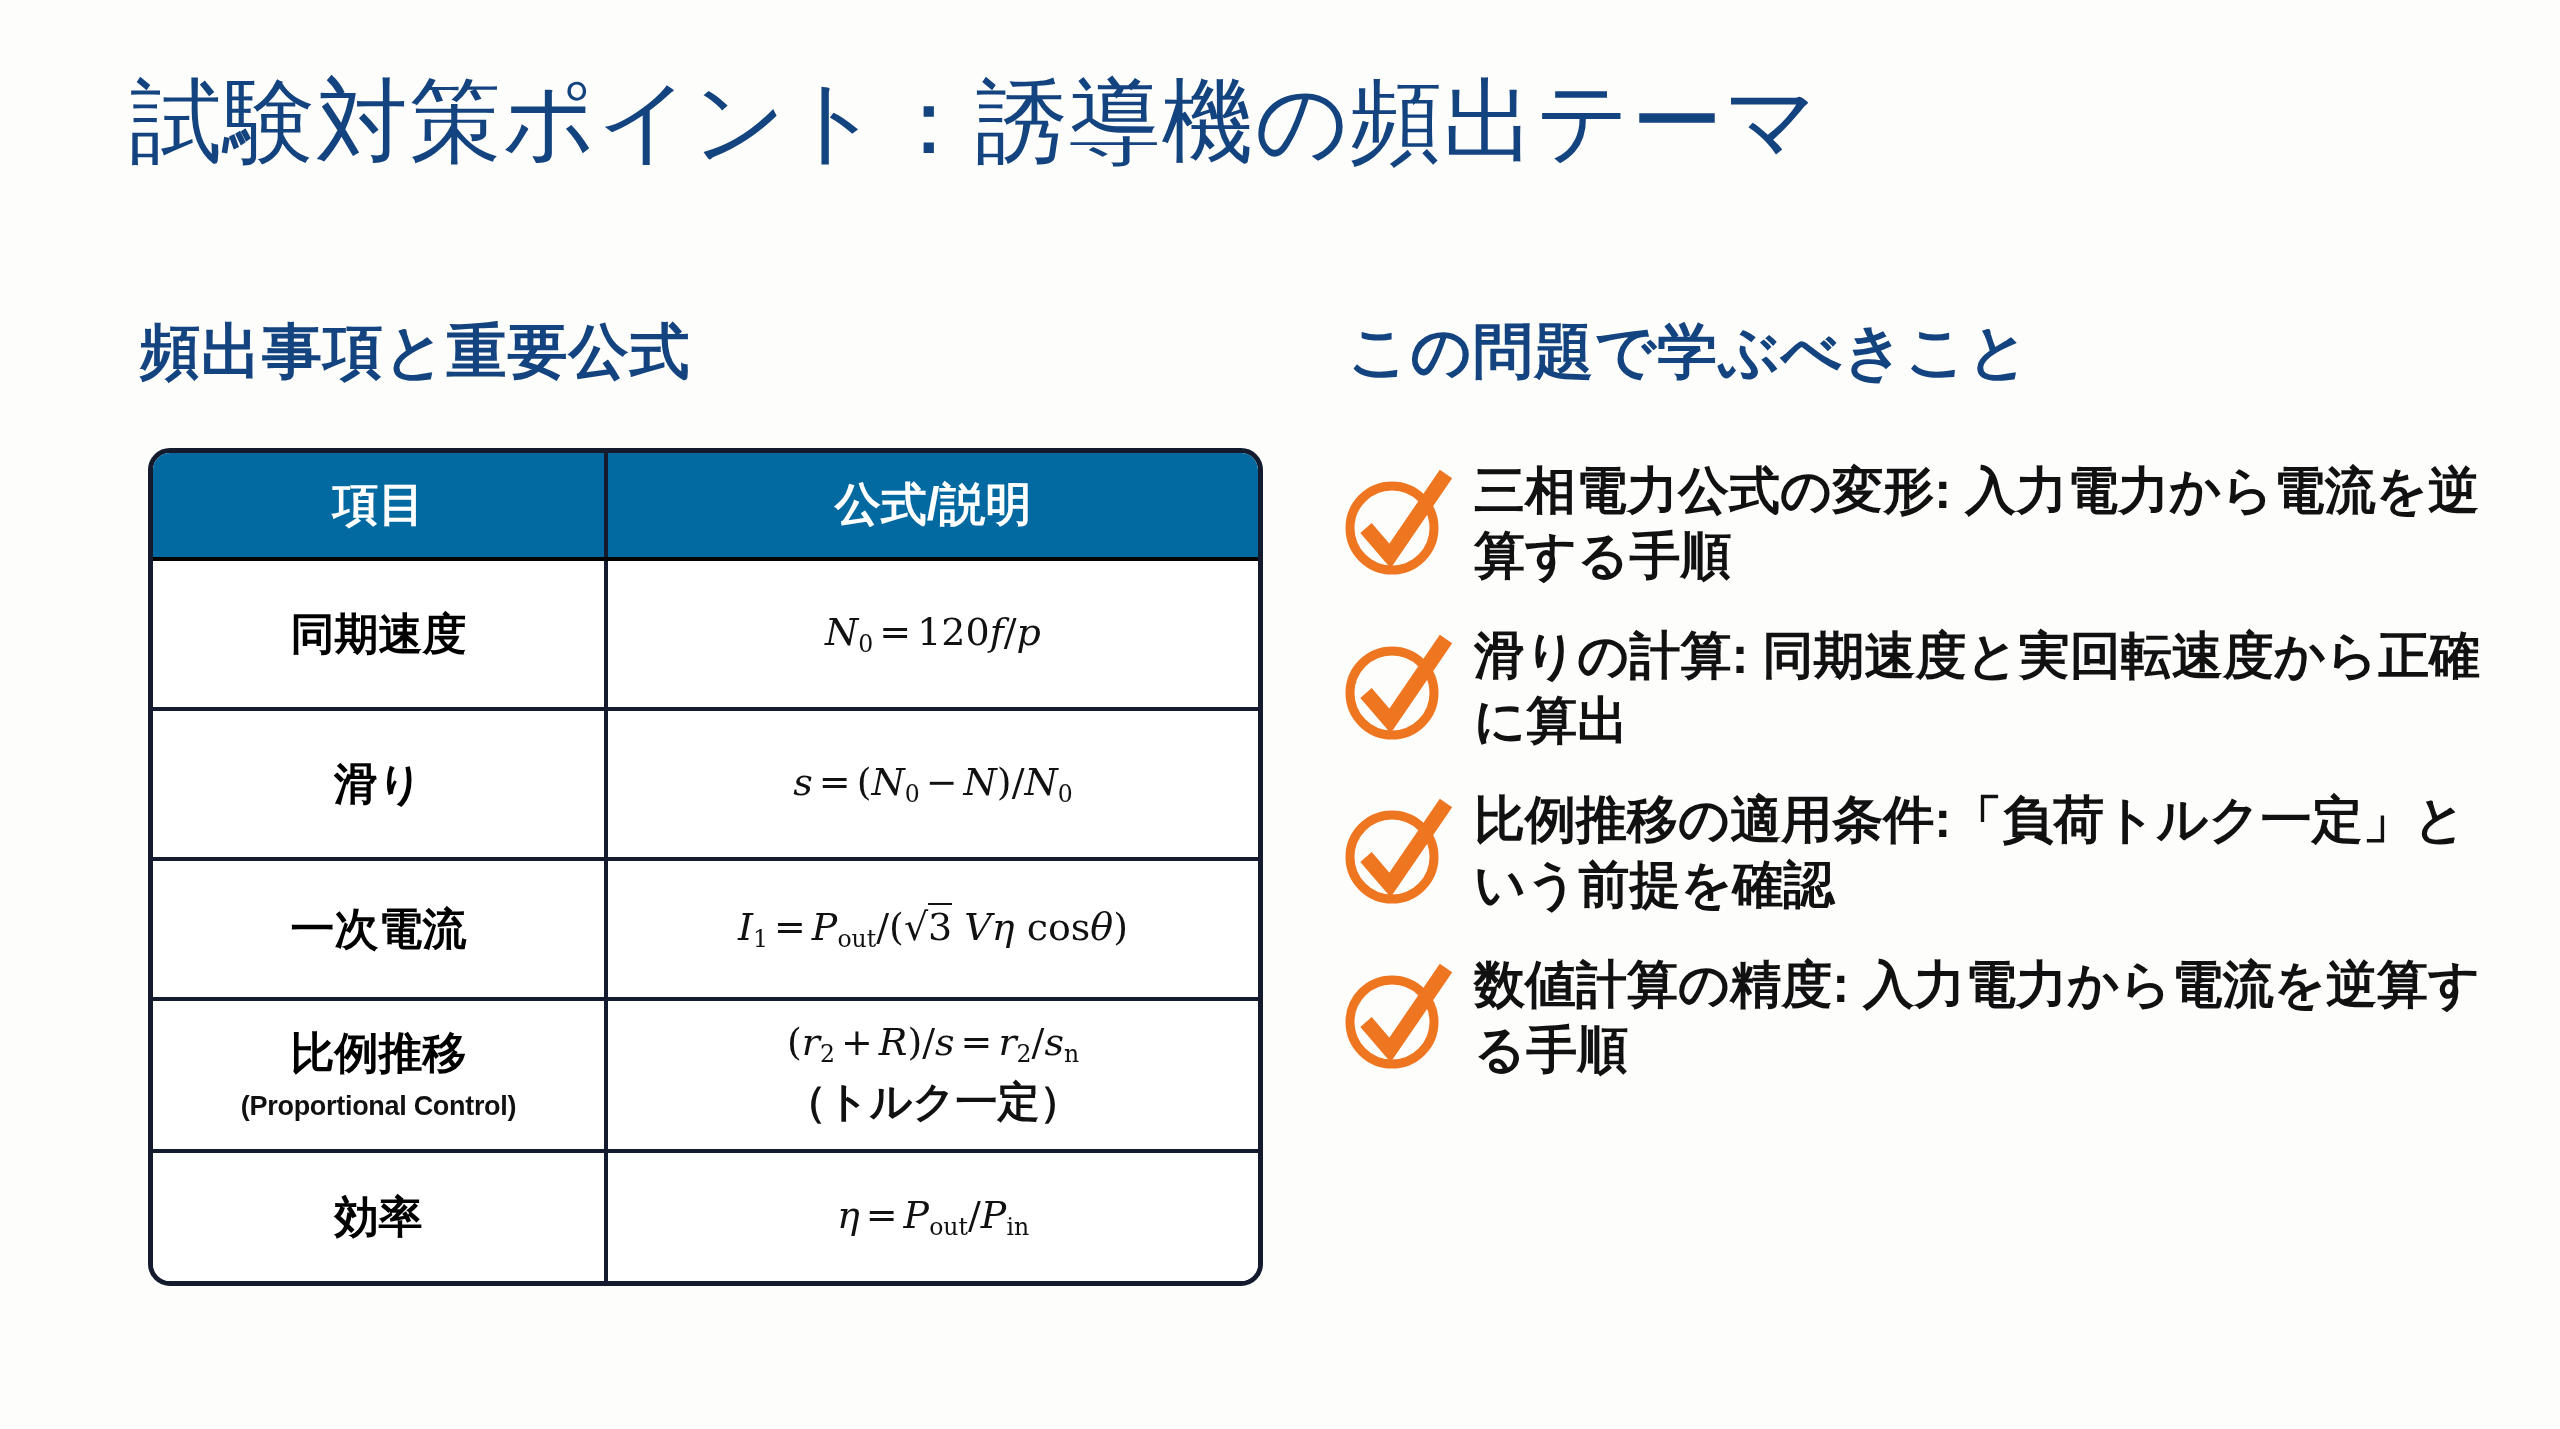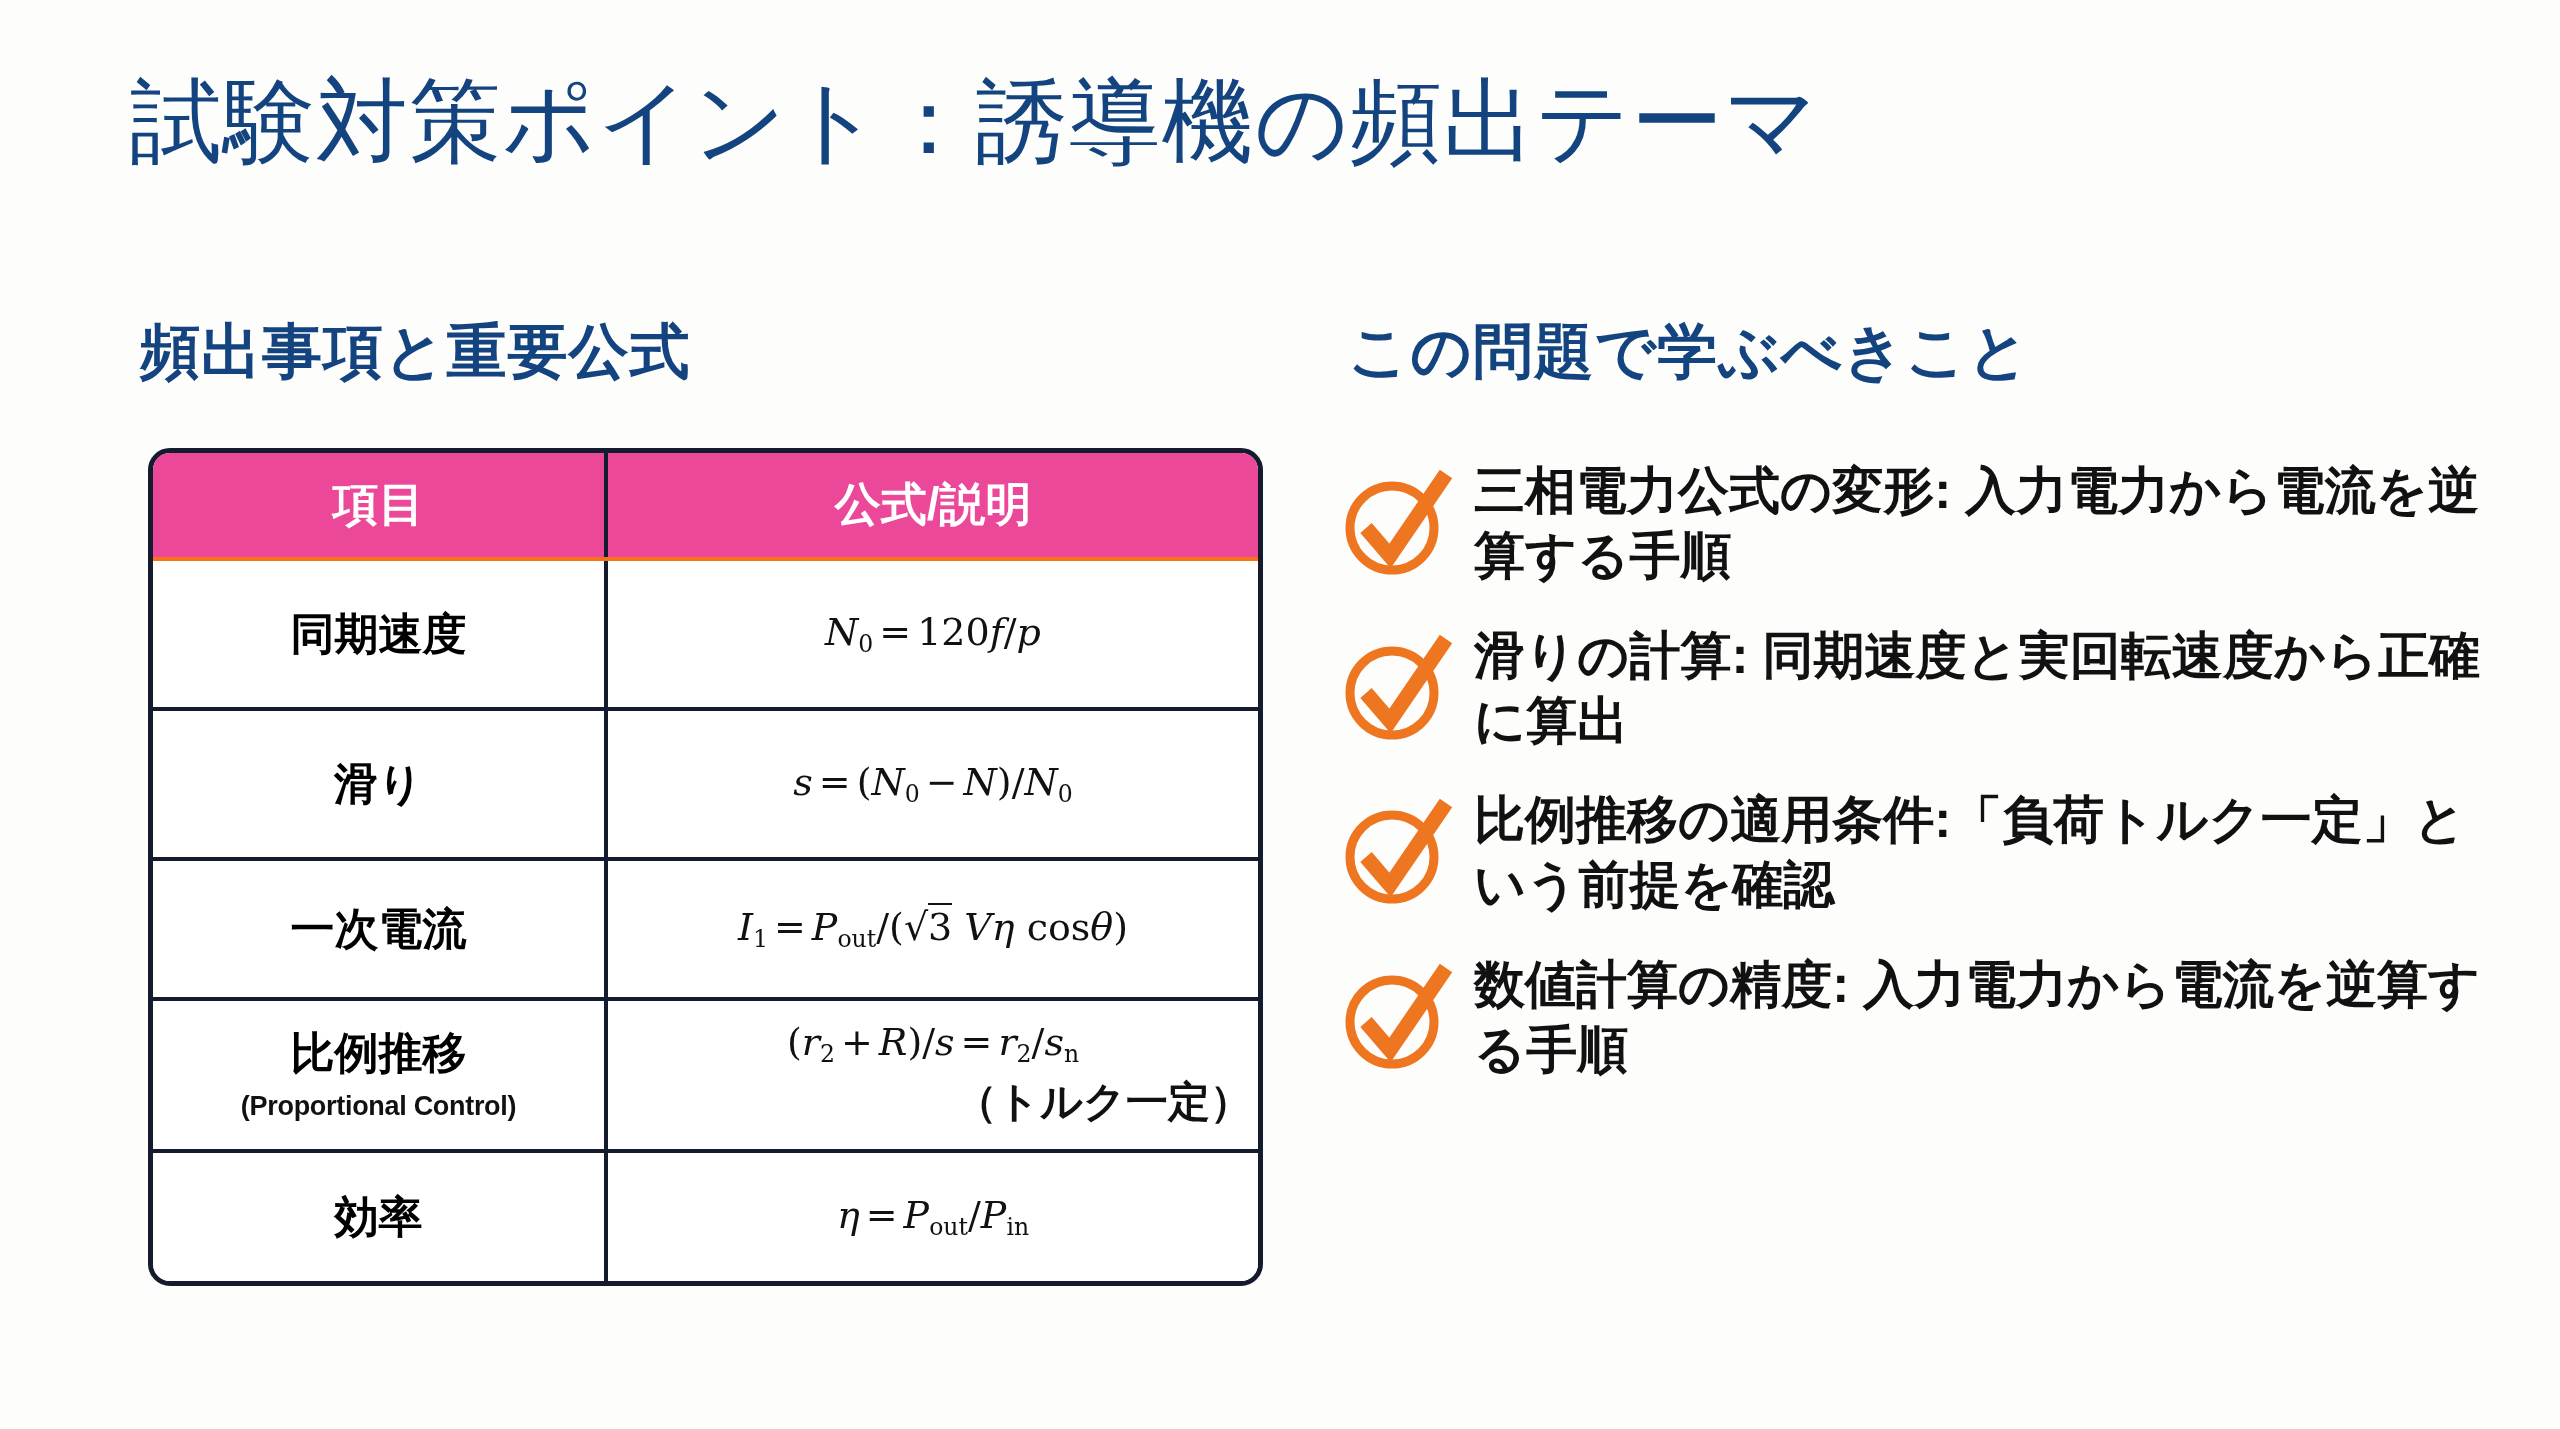--- a/index.html
+++ b/index.html
@@ -62,29 +62,29 @@
   }
   table.formula-table {
     border-collapse: collapse;
     width: 100%;
     table-layout: fixed;
   }
   table.formula-table col.c1 { width: 41%; }
   table.formula-table col.c2 { width: 59%; }
 
   table.formula-table thead th {
-    background: #ec4899;
+    background: #0369a1;
     color: #ffffff;
     font-size: 46px;
     font-weight: bold;
     height: 104px;
     text-align: center;
     vertical-align: middle;
     border-right: 4px solid #141b2e;
-    border-bottom: 4px solid #f97316;
+    border-bottom: 4px solid #000000;
     padding: 0;
   }
   table.formula-table thead th:last-child { border-right: none; }
 
   table.formula-table tbody td {
     border-right: 4px solid #141b2e;
     border-bottom: 4px solid #141b2e;
     text-align: center;
     vertical-align: middle;
     padding: 10px 6px;
@@ -122,21 +122,20 @@
   .formula .op   { font-style: normal; padding: 0 6px; }
   .formula .sqrt { font-style: normal; }
   .torque-note {
     display: block;
     margin-top: 6px;
     font-family: "Liberation Sans", sans-serif;
     font-style: normal;
     font-size: 42px;
     font-weight: bold;
     color: #111111;
-    text-align: right;
   }
 
   .row-h1 { height: 150px; }
   .row-h2 { height: 150px; }
   .row-h3 { height: 140px; }
   .row-h4 { height: 152px; }
   .row-h5 { height: 130px; }
 
   
   .checklist {

